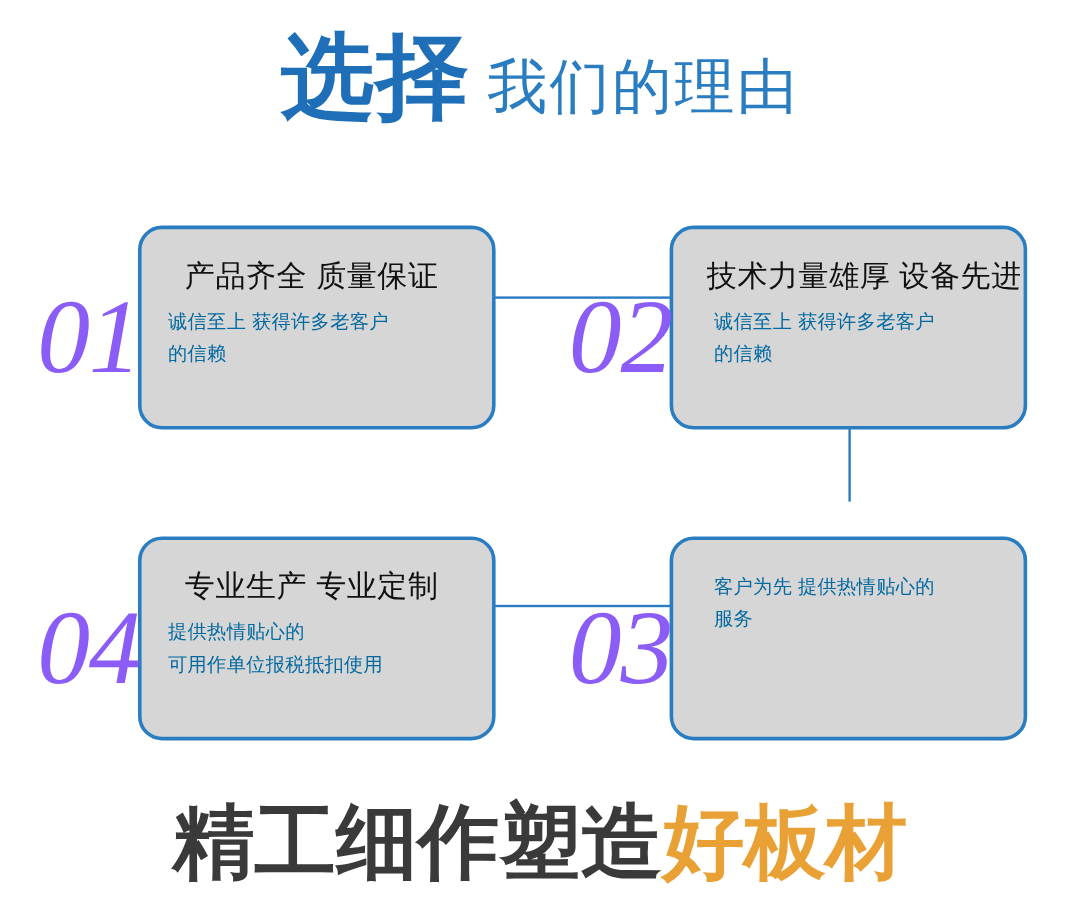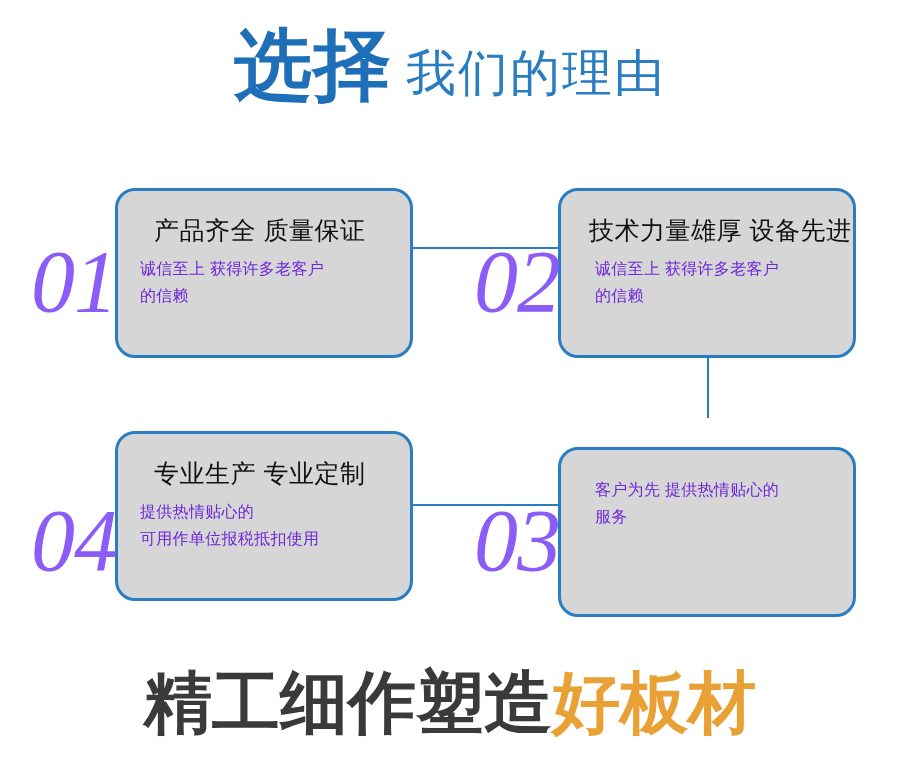--- a/index.html
+++ b/index.html
@@ -73,21 +73,21 @@
     position: absolute;
     box-sizing: border-box;
     background: #D6D6D6;
     border: 3px solid #2B7DC1;
     border-radius: 20px;
     padding: 26px 22px 20px 22px;
     margin-top: 33px;
   }
   .card-01 { left: 115px; top: 155px; width: 298px; height: 170px; }
   .card-02 { left: 558px; top: 155px; width: 298px; height: 170px; }
-  .card-04 { left: 115px; top: 398px; width: 298px; height: 170px; }
+  .card-04 { left: 115px; top: 414px; width: 298px; height: 170px; }
   .card-03 { left: 558px; top: 414px; width: 298px; height: 170px; }
 
   .card-title {
     font-family: "Liberation Sans", "DejaVu Sans", sans-serif;
     font-size: 25px;
     font-weight: 400;
     color: #111111;
     line-height: 1.1;
     letter-spacing: 0.5px;
     white-space: nowrap;
@@ -95,21 +95,21 @@
   }
   .card-02 .card-title,
   .card-03 .card-title { margin-left: 6px; }
   .card-01 .card-title { margin-left: 14px; }
   .card-04 .card-title { margin-left: 14px; }
 
   .card-body {
     font-family: "Liberation Sans", "DejaVu Sans", sans-serif;
     font-size: 16px;
     font-weight: 400;
-    color: #6d28d9;
+    color: #0369a1;
     line-height: 27px;
     letter-spacing: 0.3px;
     margin: 0;
     white-space: pre-line;
   }
   .card-02 .card-body,
   .card-03 .card-body { margin-left: 12px; }
 
   
   .num {

